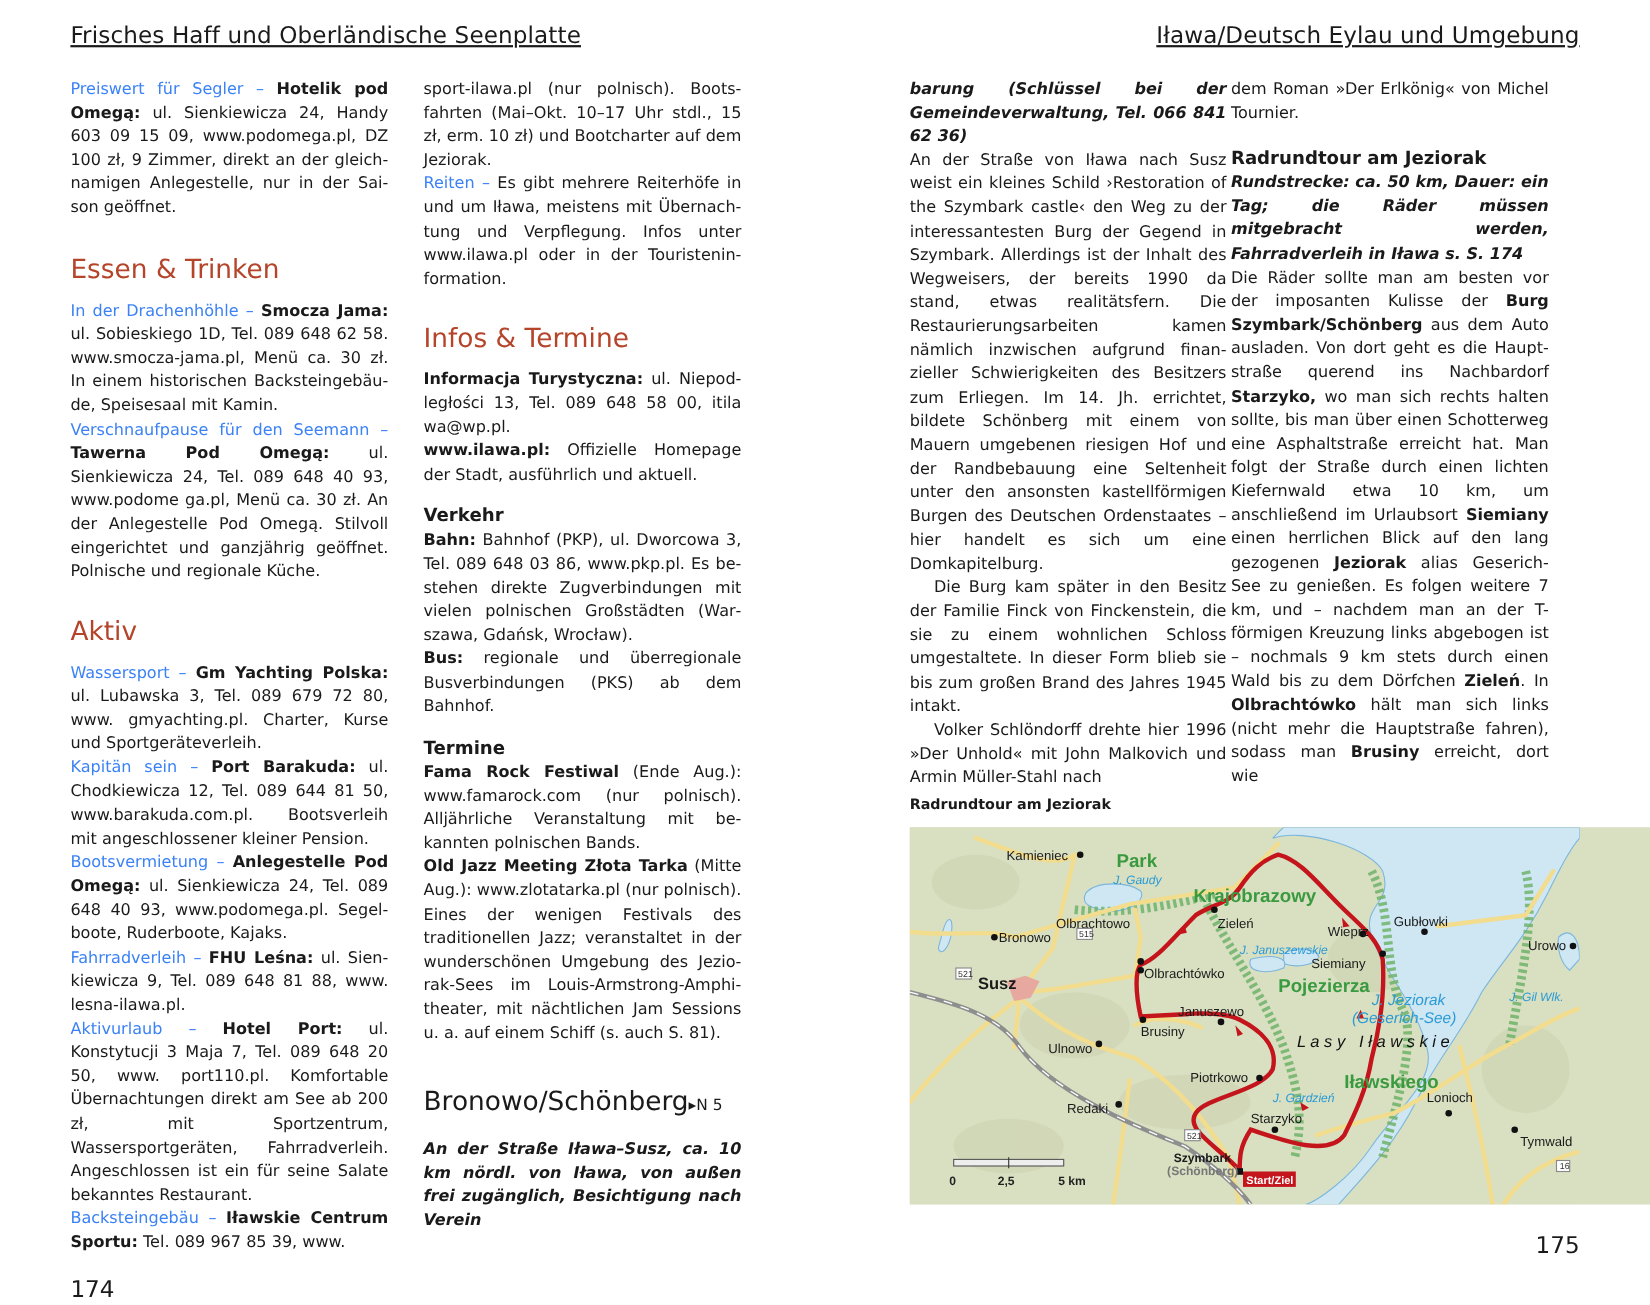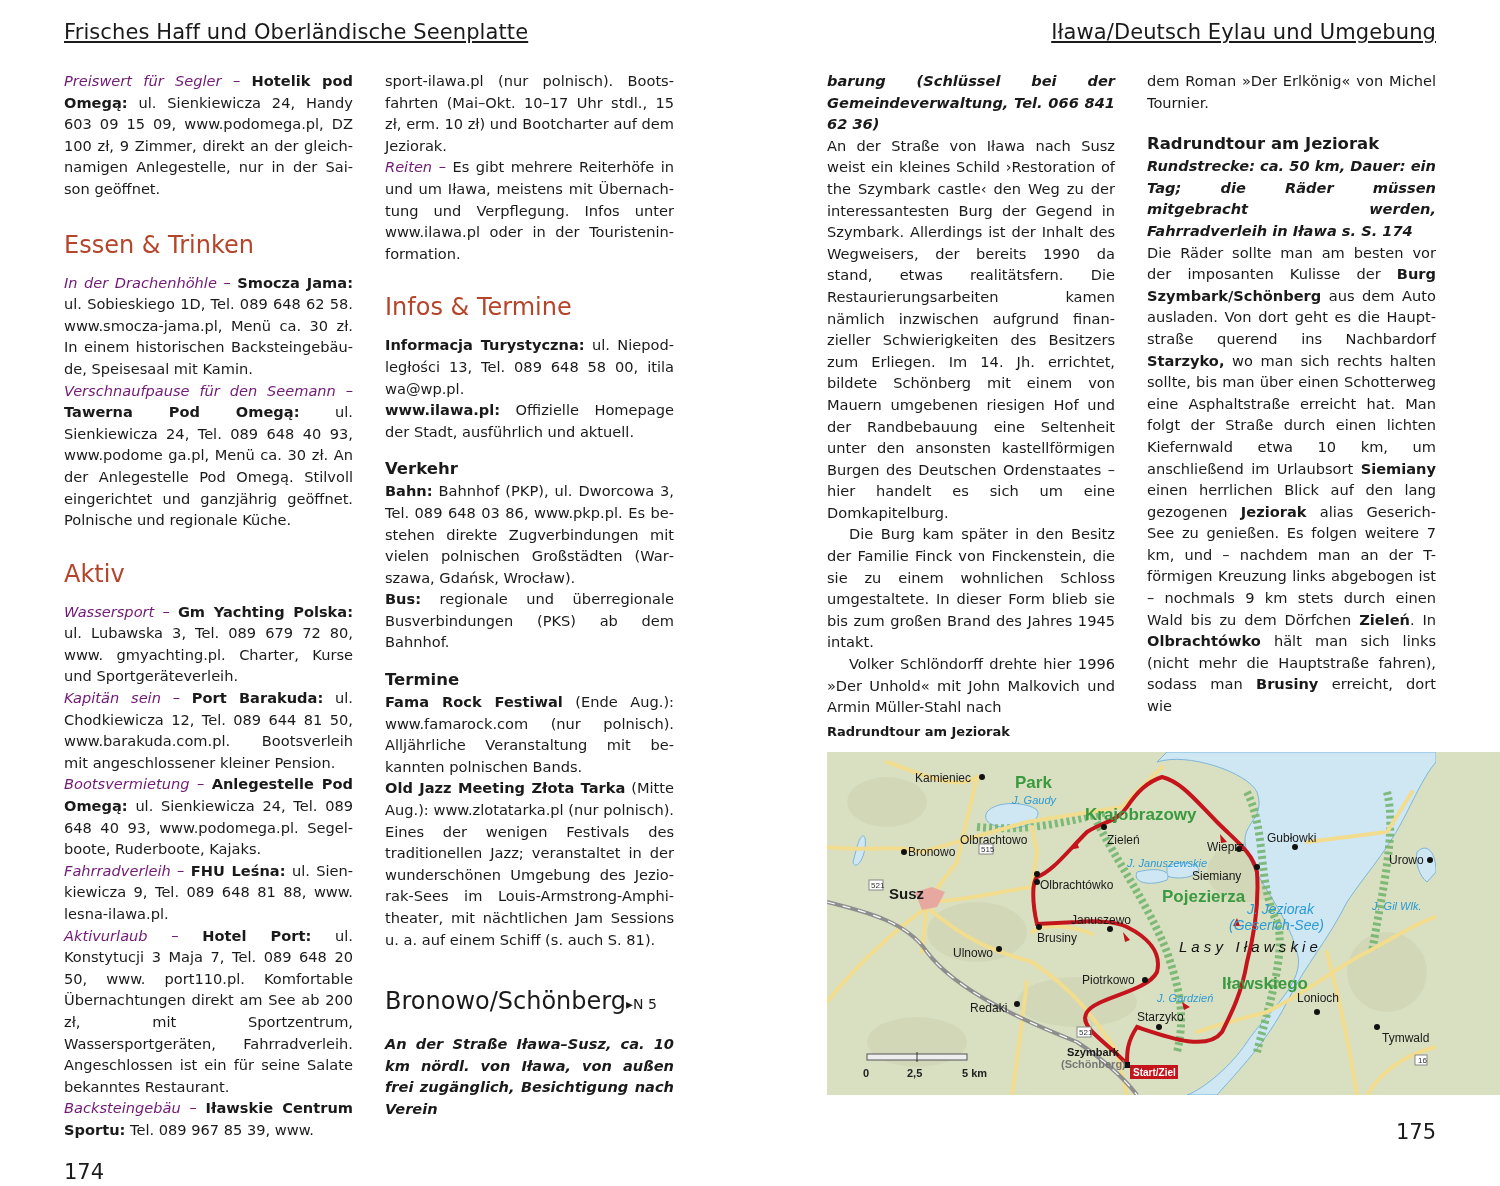--- a/index.html
+++ b/index.html
@@ -9,22 +9,22 @@
   .rh-left { left: 64px; }
   .rh-right { right: 64px; }
   .page-num { position: absolute; top: 1120px; font-size: 21px; color: #1a1a1a; }
   .pn-left { left: 64px; margin-top: 40px; }
   .pn-right { right: 64px; }
   .col { position: absolute; top: 70px; width: 289px; font-size: 14.6px; line-height: 21.6px;
          text-align: justify; hyphens: manual; }
   .col1 { left: 64px; }
   .col2 { left: 385px; }
   .col3 { left: 827px; width: 288px; }
-  .col4 { left: 1147px; width: 289px; }
-  .it-red { font-style: italic; color: #701a75; }
+  .col4 { left: 1119px; width: 289px; }
+  .it-red { color: #3b82f6; }
   .b { font-weight: bold; }
   .it { font-style: italic; font-weight: bold; }
   p { margin: 0; }
   .indent { text-indent: 22px; }
   .sec-title { font-size: 24px; color: #b5452a; margin: 28px 0 12px 0; line-height: 30px; font-weight: normal; }
   .sec-title.first { margin-top: 30px; }
   .sub-title { font-weight: bold; font-size: 16.5px; line-height: 22px; margin: 16px 0 0 0; }
   .big-title { font-size: 24px; line-height: 30px; color: #1a1a1a; margin: 36px 0 14px 0; white-space: nowrap; }
   .big-title .ref { font-size: 14px; }
   .map-caption { position: absolute; left: 827px; top: 724px; font-size: 13px; font-weight: bold; }

